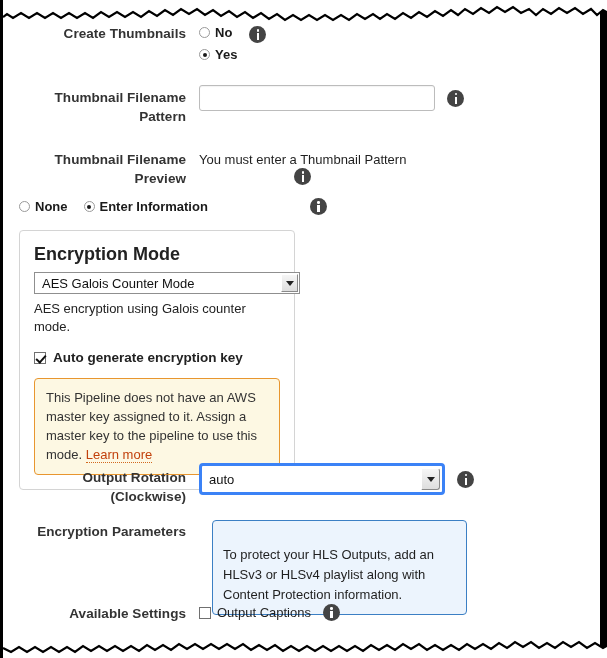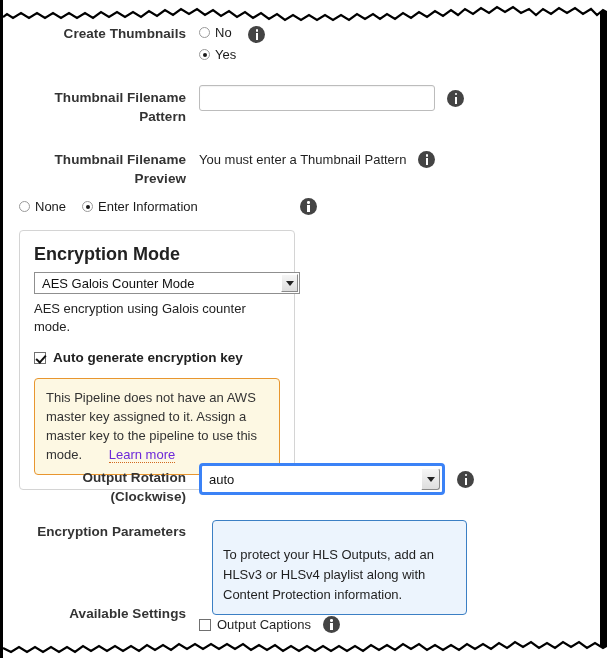--- a/index.html
+++ b/index.html
@@ -100,21 +100,21 @@
     border-radius:50%;
     background:#1a1a1a;
   }
   .radio-opt{
     display:inline-flex;
     align-items:center;
     font-size:13px;
     color:#1a1a1a;
     line-height:17px;
   }
-  .radio-opt .txt{margin-left:5px;}
+  .radio-opt .txt{margin-left:5px;font-weight:bold;}
 
   
   .cbox{
     display:inline-block;
     width:12px;height:12px;
     border:1px solid #707070;
     background:#ffffff;
     position:relative;
     box-sizing:border-box;
     vertical-align:middle;
@@ -226,25 +226,24 @@
     margin-top:13px;
     border:1px solid #e8962f;
     border-radius:4px;
     background:#fdf8e3;
     padding:9px 11px 10px 11px;
     font-size:13px;
     color:#333333;
     line-height:19px;
   }
   .warn a{
-    color:#6d28d9;
+    color:#c2410c;
     text-decoration:none;
     border-bottom:1px dotted #d2691e;
     cursor:pointer;
-    margin-left:23px;
   }
 
   
   .bluebox{
     width:255px;
     box-sizing:border-box;
     border:1px solid #3b7fc4;
     border-radius:4px;
     background:#ecf4fd;
     padding:24px 10px 9px 10px;
@@ -305,21 +304,21 @@
         <span class="gap"></span>
         <span class="info"></span>
       </div>
     </div>
 
     <div class="row" style="top:132px;left:0;">
       <div class="lbl">
         <div>Thumbnail Filename</div>
         <div>Preview</div>
       </div>
-      <div class="ctl" style="display:flex;align-items:center;margin-top:1px;">
+      <div class="ctl" style="display:flex;align-items:center;margin-top:1px;flex-direction:column;">
         <span class="static-text">You must enter a Thumbnail Pattern</span>
         <span class="gap"></span>
         <span class="info"></span>
       </div>
     </div>
 
     <div class="row" style="top:180px;left:0;">
       <div class="ctl" style="width:345px;">
         <div style="display:flex;align-items:center;">
           <div style="display:flex;align-items:center;gap:16px;">
@@ -378,21 +377,21 @@
 
     <div class="row" style="top:504px;left:0;gap:13px;">
       <div class="lbl">Encryption Parameters</div>
       <div class="ctl" style="margin-top:-2px;">
         <div class="bluebox">To protect your HLS Outputs, add an HLSv3 or HLSv4 playlist along with Content Protection information.</div>
       </div>
     </div>
 
     <div class="row" style="top:586px;left:0;">
       <div class="lbl">Available Settings</div>
-      <div class="ctl" style="display:flex;align-items:center;margin-top:12px;">
+      <div class="ctl" style="display:flex;align-items:center;margin-top:0;">
         <label style="display:flex;align-items:center;">
           <span class="cbox"></span>
           <span class="static-text" style="margin-left:6px;">Output Captions</span>
         </label>
         <span class="gap"></span>
         <span class="info"></span>
       </div>
     </div>
 
   </div>

